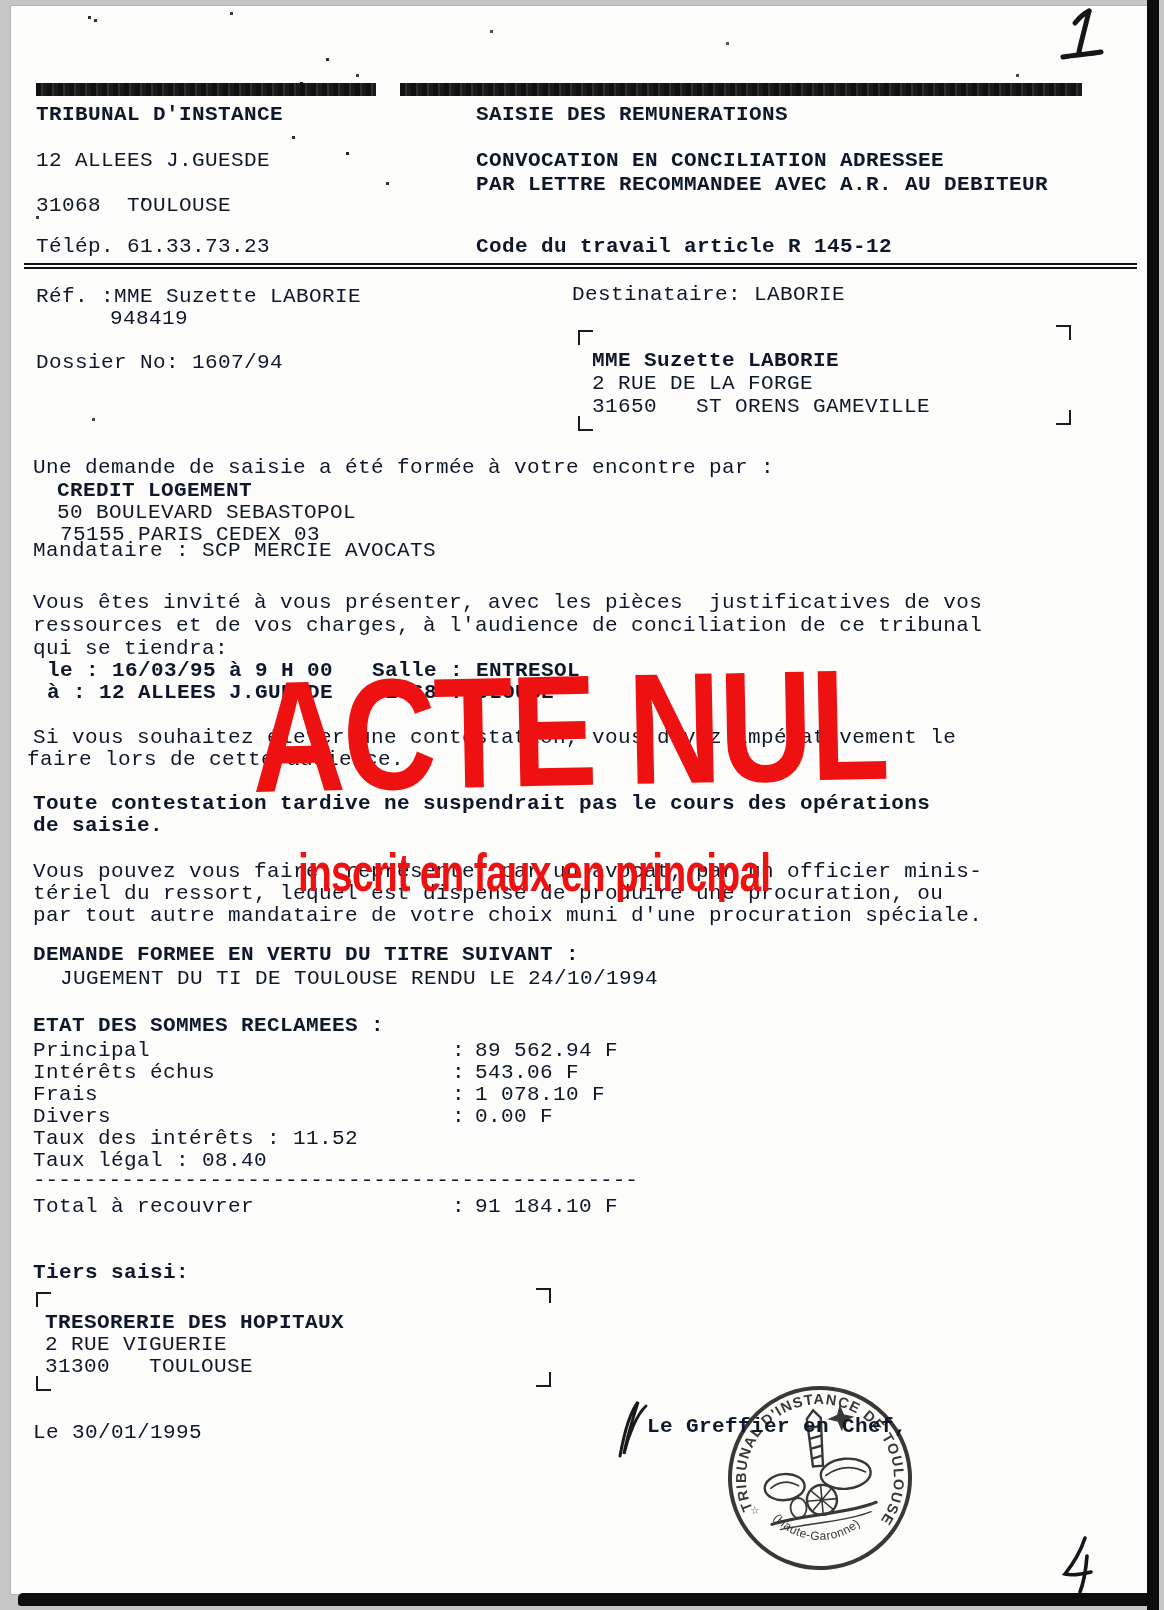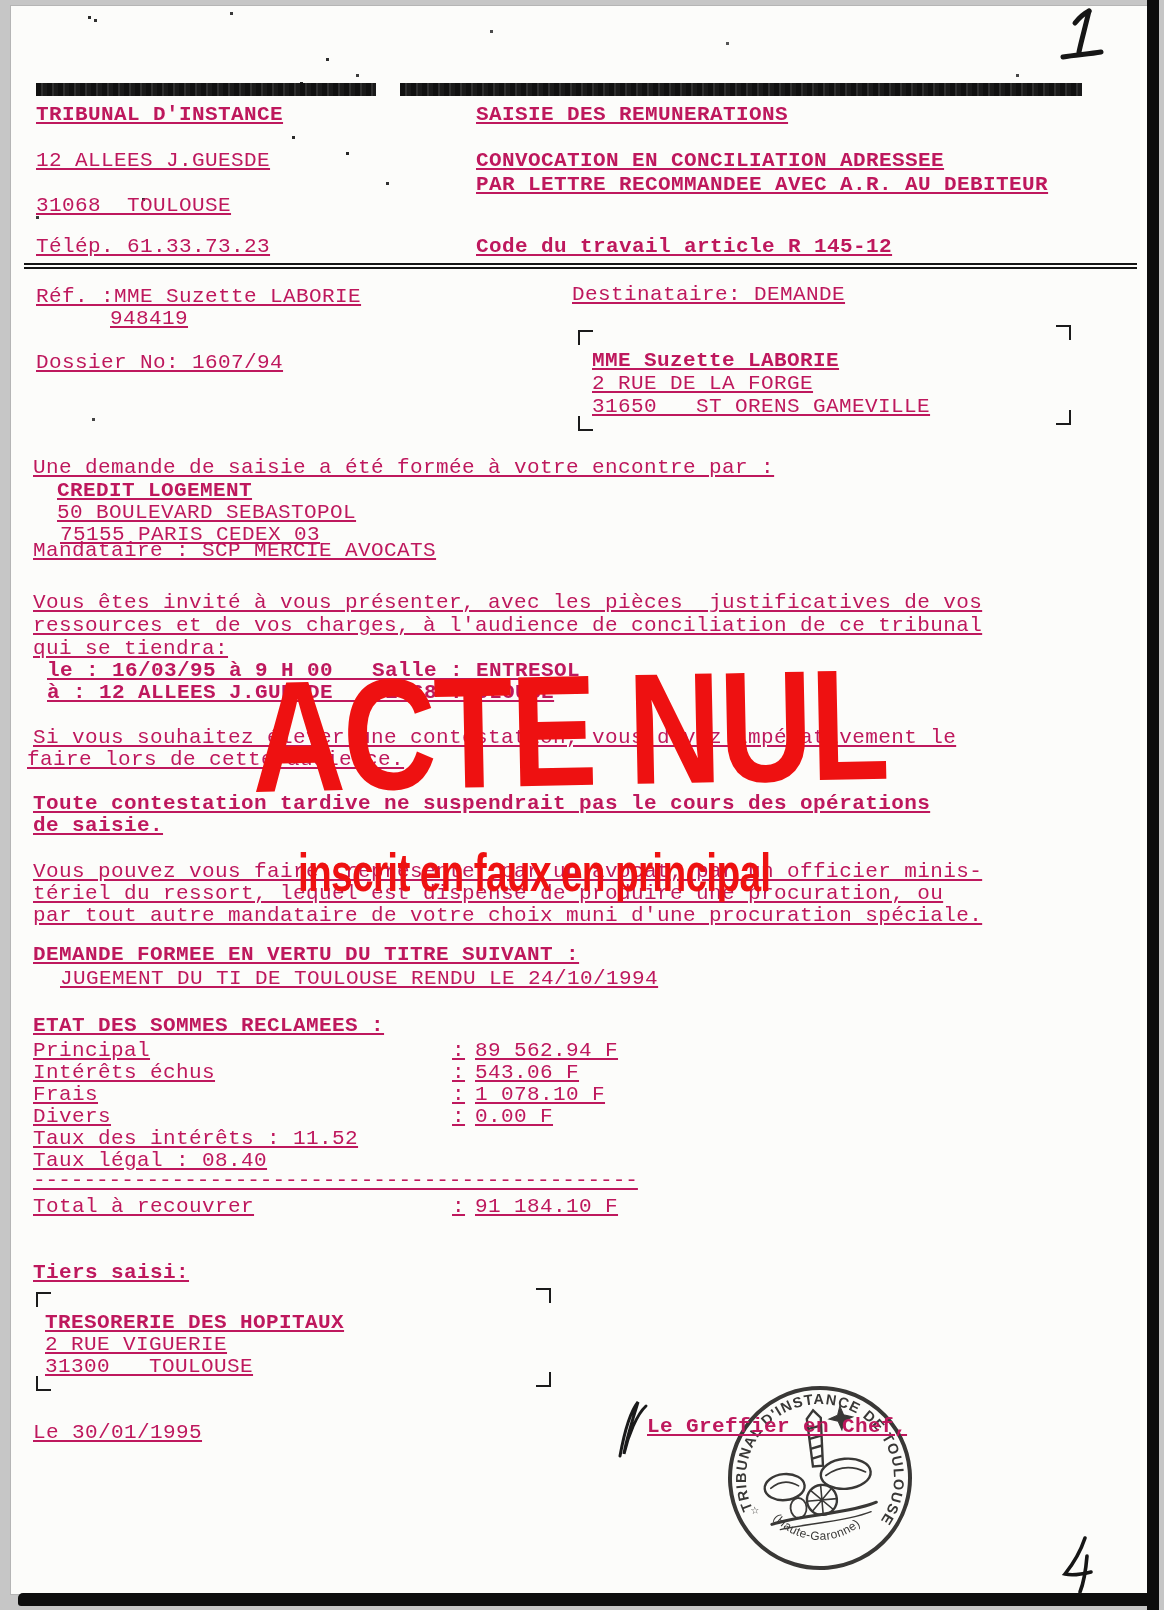--- a/index.html
+++ b/index.html
@@ -15,21 +15,21 @@
   }
   .edge-right{position:absolute;left:1147px;top:0;width:12px;height:1610px;background:#0d0d0d}
   .edge-bottom{position:absolute;left:18px;top:1593px;width:1132px;height:13px;background:#0d0d0d;border-radius:5px 0 0 3px}
   .bar{
     position:absolute;height:13px;background:#171717;
     background-image:repeating-linear-gradient(90deg,#101010 0 5px,#2f2f2f 5px 7px,#1a1a1a 7px 11px);
   }
   .rule2{position:absolute;height:2px;border-top:2px solid #141414;border-bottom:2px solid #141414}
   .ln{
     position:absolute;font:21px/1.05 "Liberation Mono","DejaVu Sans Mono",monospace;
-    color:#be185d;white-space:pre;letter-spacing:.4px;text-decoration:underline;
+    color:#0f172a;white-space:pre;letter-spacing:.4px;
   }
   .b{font-weight:bold}
   .amt{position:absolute;width:190px;}
   .bk{position:absolute;width:13px;height:13px}
   .tl{border-left:2px solid #1b1b1b;border-top:2px solid #1b1b1b}
   .tr{border-right:2px solid #1b1b1b;border-top:2px solid #1b1b1b}
   .bl{border-left:2px solid #1b1b1b;border-bottom:2px solid #1b1b1b}
   .br{border-right:2px solid #1b1b1b;border-bottom:2px solid #1b1b1b}
   .acte{
     position:absolute;left:250px;top:658px;
@@ -75,21 +75,21 @@
   <div class="ln b" style="left:476px;top:150px">CONVOCATION EN CONCILIATION ADRESSEE</div>
   <div class="ln b" style="left:476px;top:174px">PAR LETTRE RECOMMANDEE AVEC A.R. AU DEBITEUR</div>
   <div class="ln b" style="left:476px;top:236px">Code du travail article R 145-12</div>
 
   <div class="rule2" style="left:24px;top:263px;width:1113px"></div>
 
   <div class="ln" style="left:36px;top:286px">Réf. :MME Suzette LABORIE</div>
   <div class="ln" style="left:110px;top:308px">948419</div>
   <div class="ln" style="left:36px;top:352px">Dossier No: 1607/94</div>
 
-  <div class="ln" style="left:572px;top:284px">Destinataire: DEMANDE</div>
+  <div class="ln" style="left:572px;top:284px">Destinataire: LABORIE</div>
   <div class="bk tl" style="left:578px;top:330px"></div>
   <div class="bk tr" style="left:1056px;top:325px"></div>
   <div class="bk bl" style="left:578px;top:416px"></div>
   <div class="bk br" style="left:1056px;top:410px"></div>
   <div class="ln b" style="left:592px;top:350px">MME Suzette LABORIE</div>
   <div class="ln" style="left:592px;top:373px">2 RUE DE LA FORGE</div>
   <div class="ln" style="left:592px;top:396px">31650   ST ORENS GAMEVILLE</div>
 
   <div class="ln" style="left:33px;top:457px">Une demande de saisie a été formée à votre encontre par :</div>
   <div class="ln b" style="left:57px;top:480px">CREDIT LOGEMENT</div>

